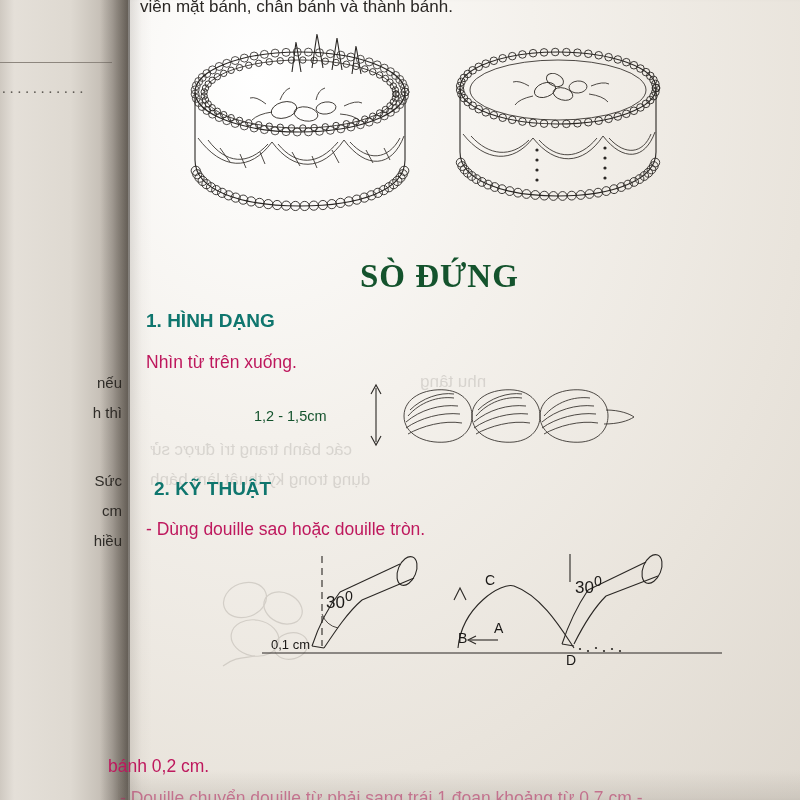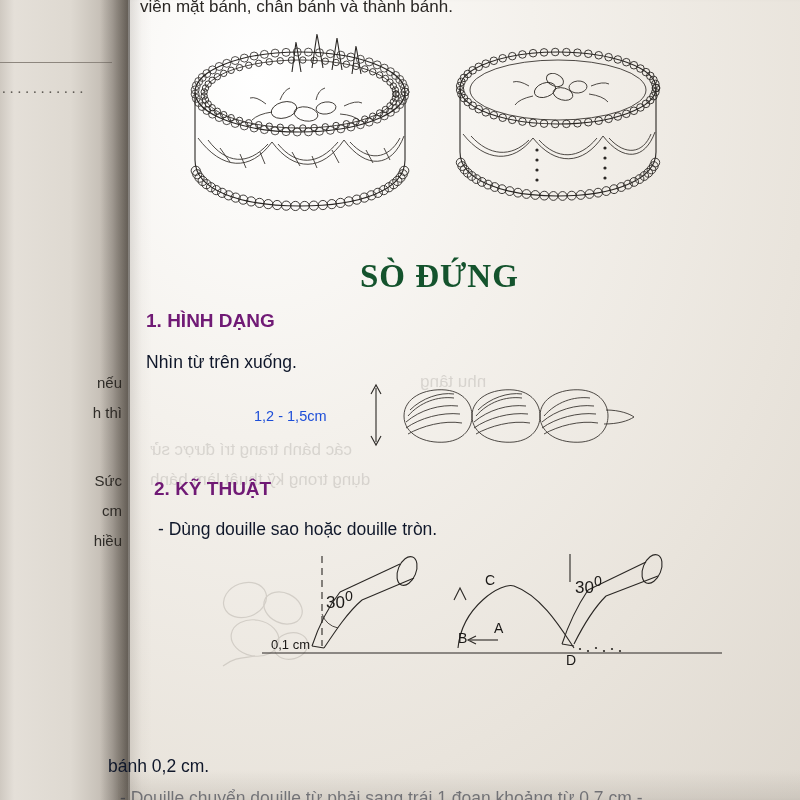--- a/index.html
+++ b/index.html
@@ -132,30 +132,30 @@
     top: 258px;
     font-size: 33px;
     letter-spacing: 1px;
     font-family: "Liberation Serif", serif;
     font-weight: bold;
     color: #14532d;
   }
   .h2 {
     font-size: 19px;
     font-weight: bold;
-    color: #701a75;
+    color: #0f766e;
     text-align: right;
   }
   .body {
     font-size: 17.5px;
-    color: #0f172a;
+    color: #be185d;
   }
   .small {
     font-size: 14.5px;
-    color: #1d4ed8;
+    color: #14532d;
   }
   .tiny {
     font-size: 17px;
     color: #1a1816;
   }
 
   svg { display: block; }
   .ink { stroke: #2a2724; fill: none; stroke-width: 1.1; }
   .ink-thin { stroke: #3a3631; fill: none; stroke-width: 0.9; }
   .ink-fill { fill: #2a2724; }
@@ -580,21 +580,21 @@
         <path d="M238 34 C252 34, 262 38, 266 41"></path>
         <path d="M236 48 C250 48, 260 45, 266 41"></path>
       </g>
     </svg>
   </div>
 
   <div class="txt h2" style="left:146px; top:478px;margin-left:8px;">
     <span>2.</span>
     <span>KỸ THUẬT</span>
   </div>
-  <div class="txt body" style="left:146px; top:519px;margin-left:12px;">- Dùng douille sao hoặc douille tròn.</div>
+  <div class="txt body" style="left:146px; top:519px;">- Dùng douille sao hoặc douille tròn.</div>
 
   <div class="artbox" style="left:262px; top:548px;">
     <svg width="460" height="115" viewBox="0 0 460 115">
 
       <path d="M0 105 L460 105" class="ink"></path>
 
       <g class="ink">
         <path d="M60 8 L60 98" stroke-dasharray="7 5"></path>
         <path d="M62 100 C74 82, 86 64, 100 52"></path>
         <path d="M50 98 C56 80, 64 62, 78 44"></path>

